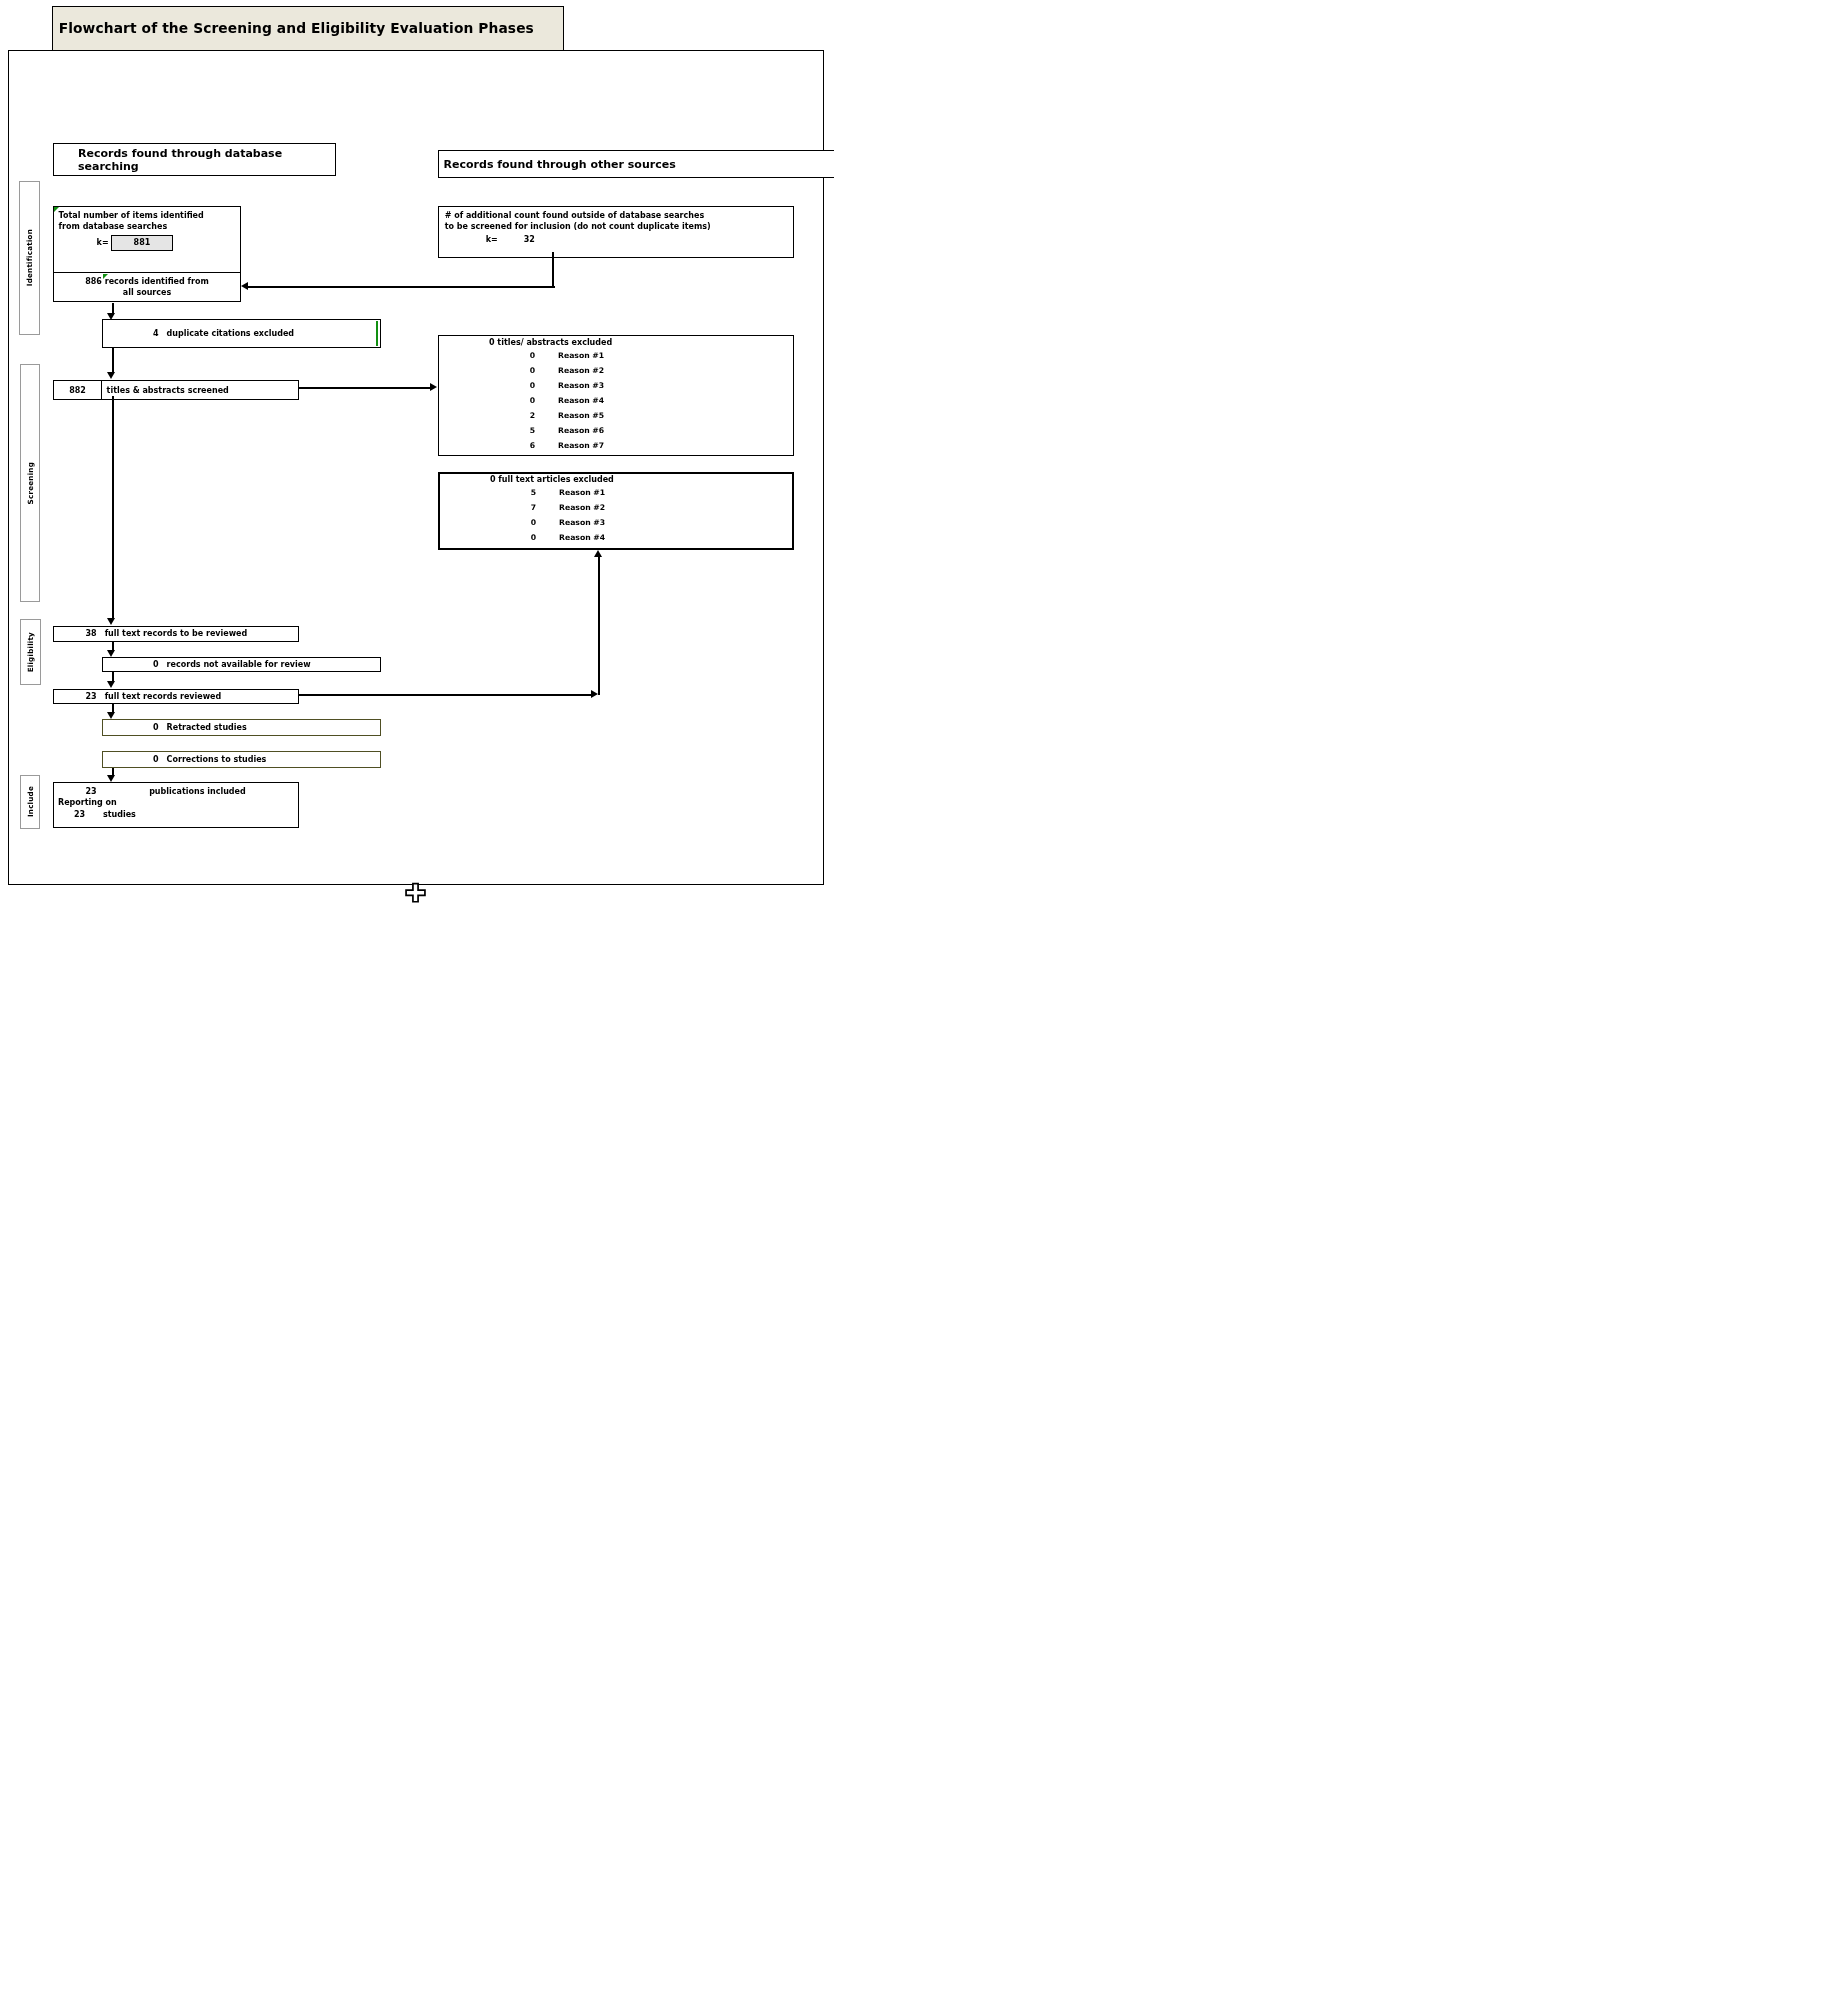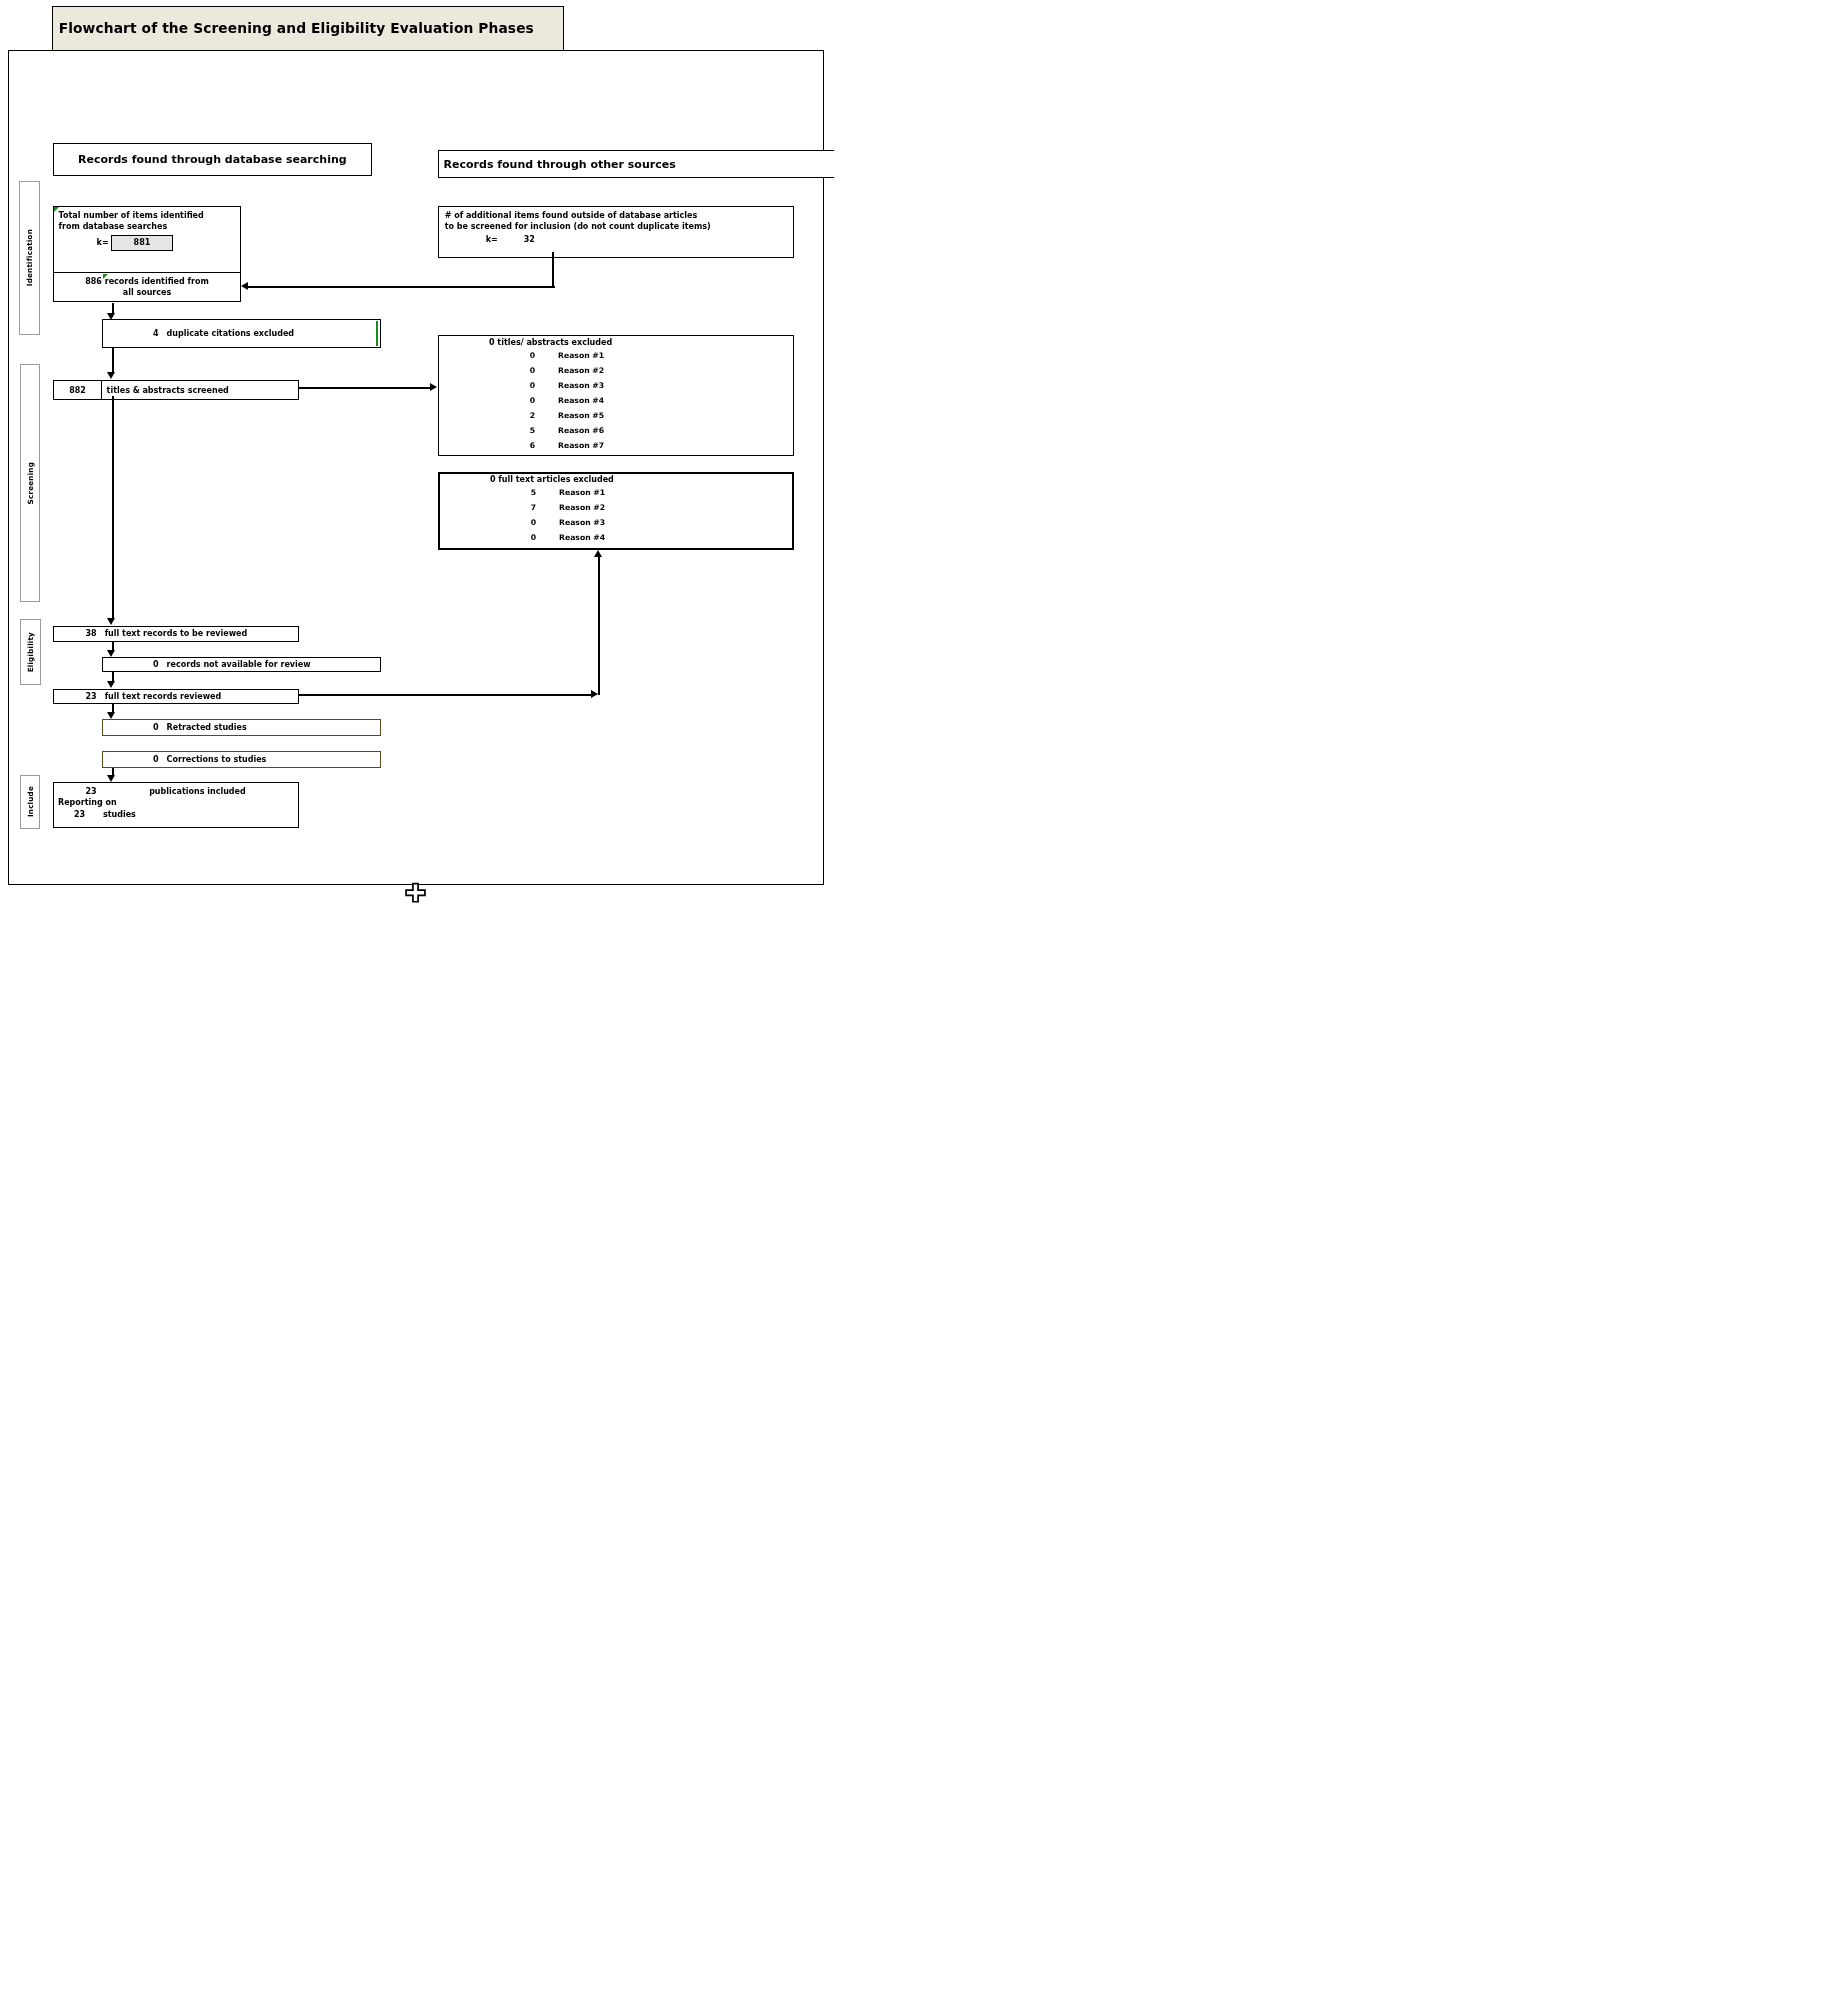--- a/index.html
+++ b/index.html
@@ -59,39 +59,39 @@
   <div class="phase" style="left:20px;top:364px;width:20px;height:238px;">
     <span>Screening</span>
   </div>
   <div class="phase" style="left:20px;top:619px;width:20.6px;height:66px;">
     <span>Eligibility</span>
   </div>
   <div class="phase" style="left:20px;top:775px;width:20px;height:54px;">
     <span>Include</span>
   </div>
 
-  <div class="hdr" style="left:53px;top:143px;width:319px;height:33px;padding-left:24px;">
+  <div class="hdr" style="left:53px;top:143px;width:283px;height:33px;padding-left:24px;">
     <span>Records found through database searching</span>
   </div>
   <div class="hdr" style="left:438px;top:150px;width:420px;height:28px;">
     <span>Records found through other sources</span>
   </div>
 
   <div class="box" style="left:53px;top:206px;width:188px;height:69px;padding:2.9px 4.6px;">
     <span class="gmark" style="left:0;top:0;"></span>
     <div class="line">Total number of items identified</div>
     <div class="line">from database searches</div>
     <div class="krow" style="padding-left:38px;">
       <span>k=</span>
       <span class="kfield">881</span>
     </div>
   </div>
 
   <div class="box" style="left:438px;top:206px;width:356px;height:52px;padding:2.9px 5.7px;">
-    <div class="line"># of additional items found outside of database articles</div>
+    <div class="line"># of additional count found outside of database searches</div>
     <div class="line">to be screened for inclusion (do not count duplicate items)</div>
     <div class="krow" style="padding-left:41px;">
       <span>k=</span>
       <span style="margin-left:26px;">32</span>
     </div>
   </div>
 
   <div class="vline" style="left:552px;top:252px;height:36px;"></div>
   <div class="hline" style="left:248px;top:286px;width:307px;"></div>
   <div class="head-left" style="left:241px;top:282px;"></div>

